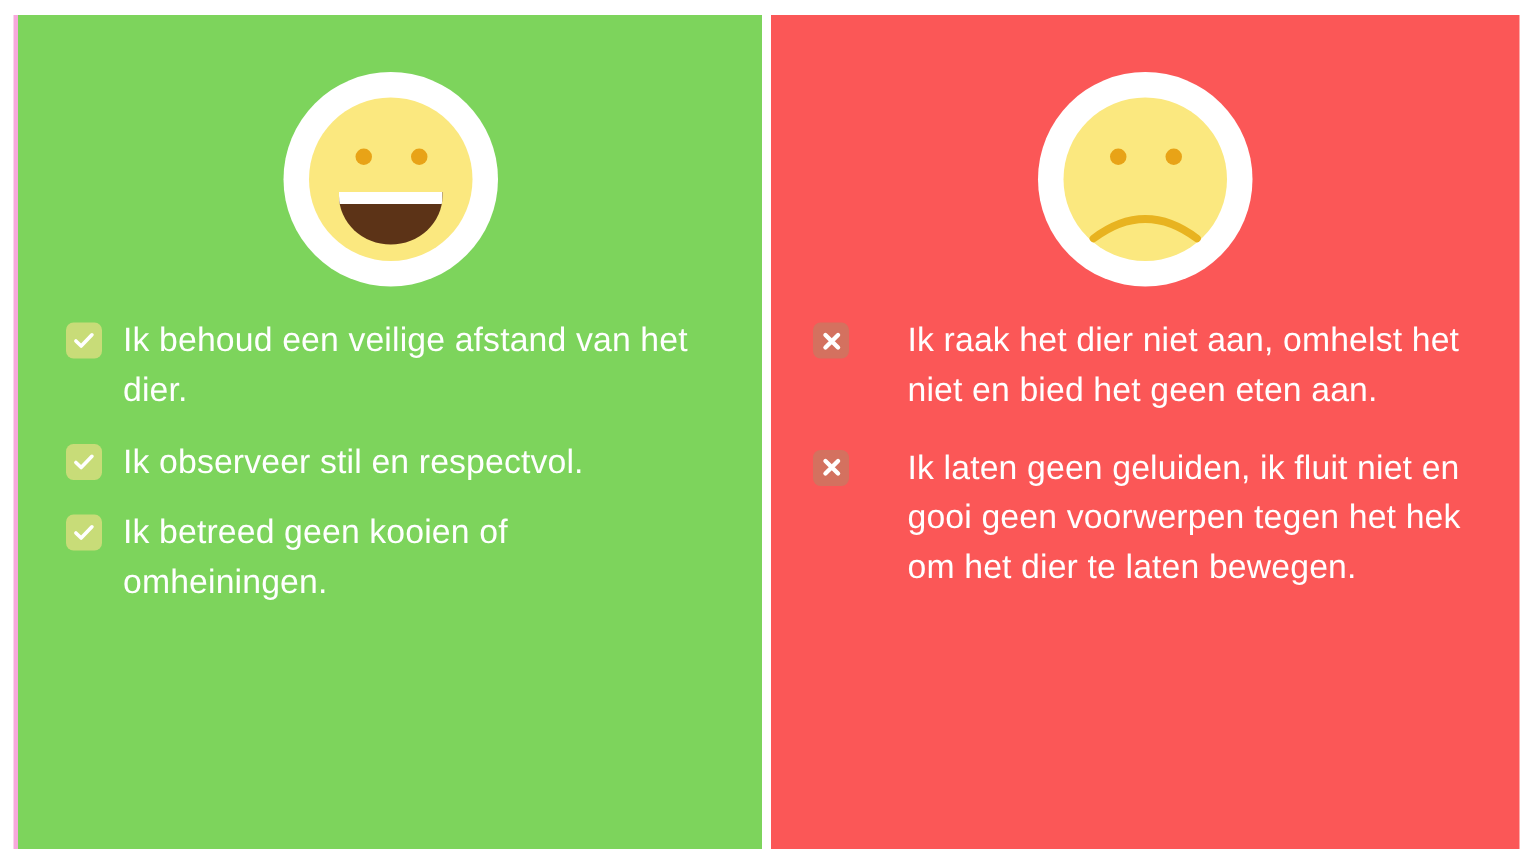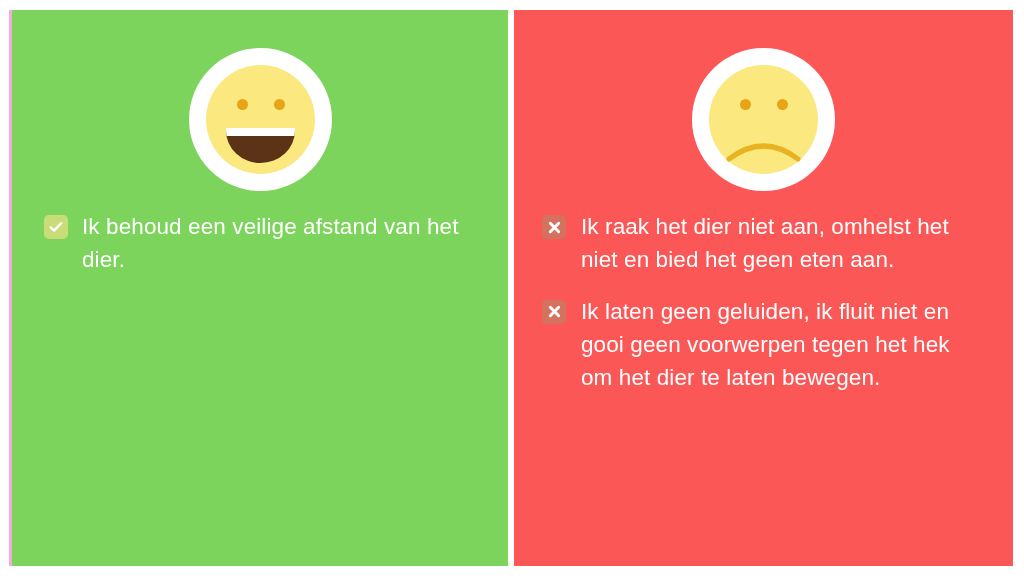--- a/index.html
+++ b/index.html
@@ -98,21 +98,21 @@
     top:200px;
   }
   .list-good { padding-left:32px; padding-right:44px; }
   .list-bad  { padding-left:28px; padding-right:34px; }
 
   .item {
     display:flex;
     align-items:flex-start;
   }
   .list-good .item { margin-bottom:14px; }
-  .list-bad  .item { margin-bottom:18px; }
+  .list-bad  .item { margin-bottom:18px;gap:24px; }
   .item:last-child { margin-bottom:0; }
 
   .badge {
     flex:0 0 auto;
     width:24px; height:24px;
     border-radius:5px;
     display:flex;
     align-items:center;
     justify-content:center;
     margin-top:5px;
@@ -156,22 +156,38 @@
 
       <div class="item">
         <span class="badge badge-check">
           <svg width="16" height="16" viewBox="0 0 16 16" aria-hidden="true">
             <path d="M2.6 8.3 L6.1 11.7 L13.3 4.2" fill="none" stroke="#ffffff" stroke-width="2.4" stroke-linecap="round" stroke-linejoin="round"></path>
           </svg>
         </span>
         <span class="item-text">Ik behoud een veilige afstand van het dier.</span>
       </div>
 
-
-
+      <div class="item">
+        <span class="badge badge-check">
+          <svg width="16" height="16" viewBox="0 0 16 16" aria-hidden="true">
+            <path d="M2.6 8.3 L6.1 11.7 L13.3 4.2" fill="none" stroke="#ffffff" stroke-width="2.4" stroke-linecap="round" stroke-linejoin="round"></path>
+          </svg>
+        </span>
+        <span class="item-text">Ik observeer stil en respectvol.</span>
+      </div>
+
+
+      <div class="item">
+        <span class="badge badge-check">
+          <svg width="16" height="16" viewBox="0 0 16 16" aria-hidden="true">
+            <path d="M2.6 8.3 L6.1 11.7 L13.3 4.2" fill="none" stroke="#ffffff" stroke-width="2.4" stroke-linecap="round" stroke-linejoin="round"></path>
+          </svg>
+        </span>
+        <span class="item-text">Ik betreed geen kooien of omheiningen.</span>
+      </div>
 
     </div>
   </div>
 
   <div class="panel panel-bad">
 
     <div class="emoji-wrap">
       <div class="emoji">
         <div class="ring"></div>
         <div class="face"></div>

